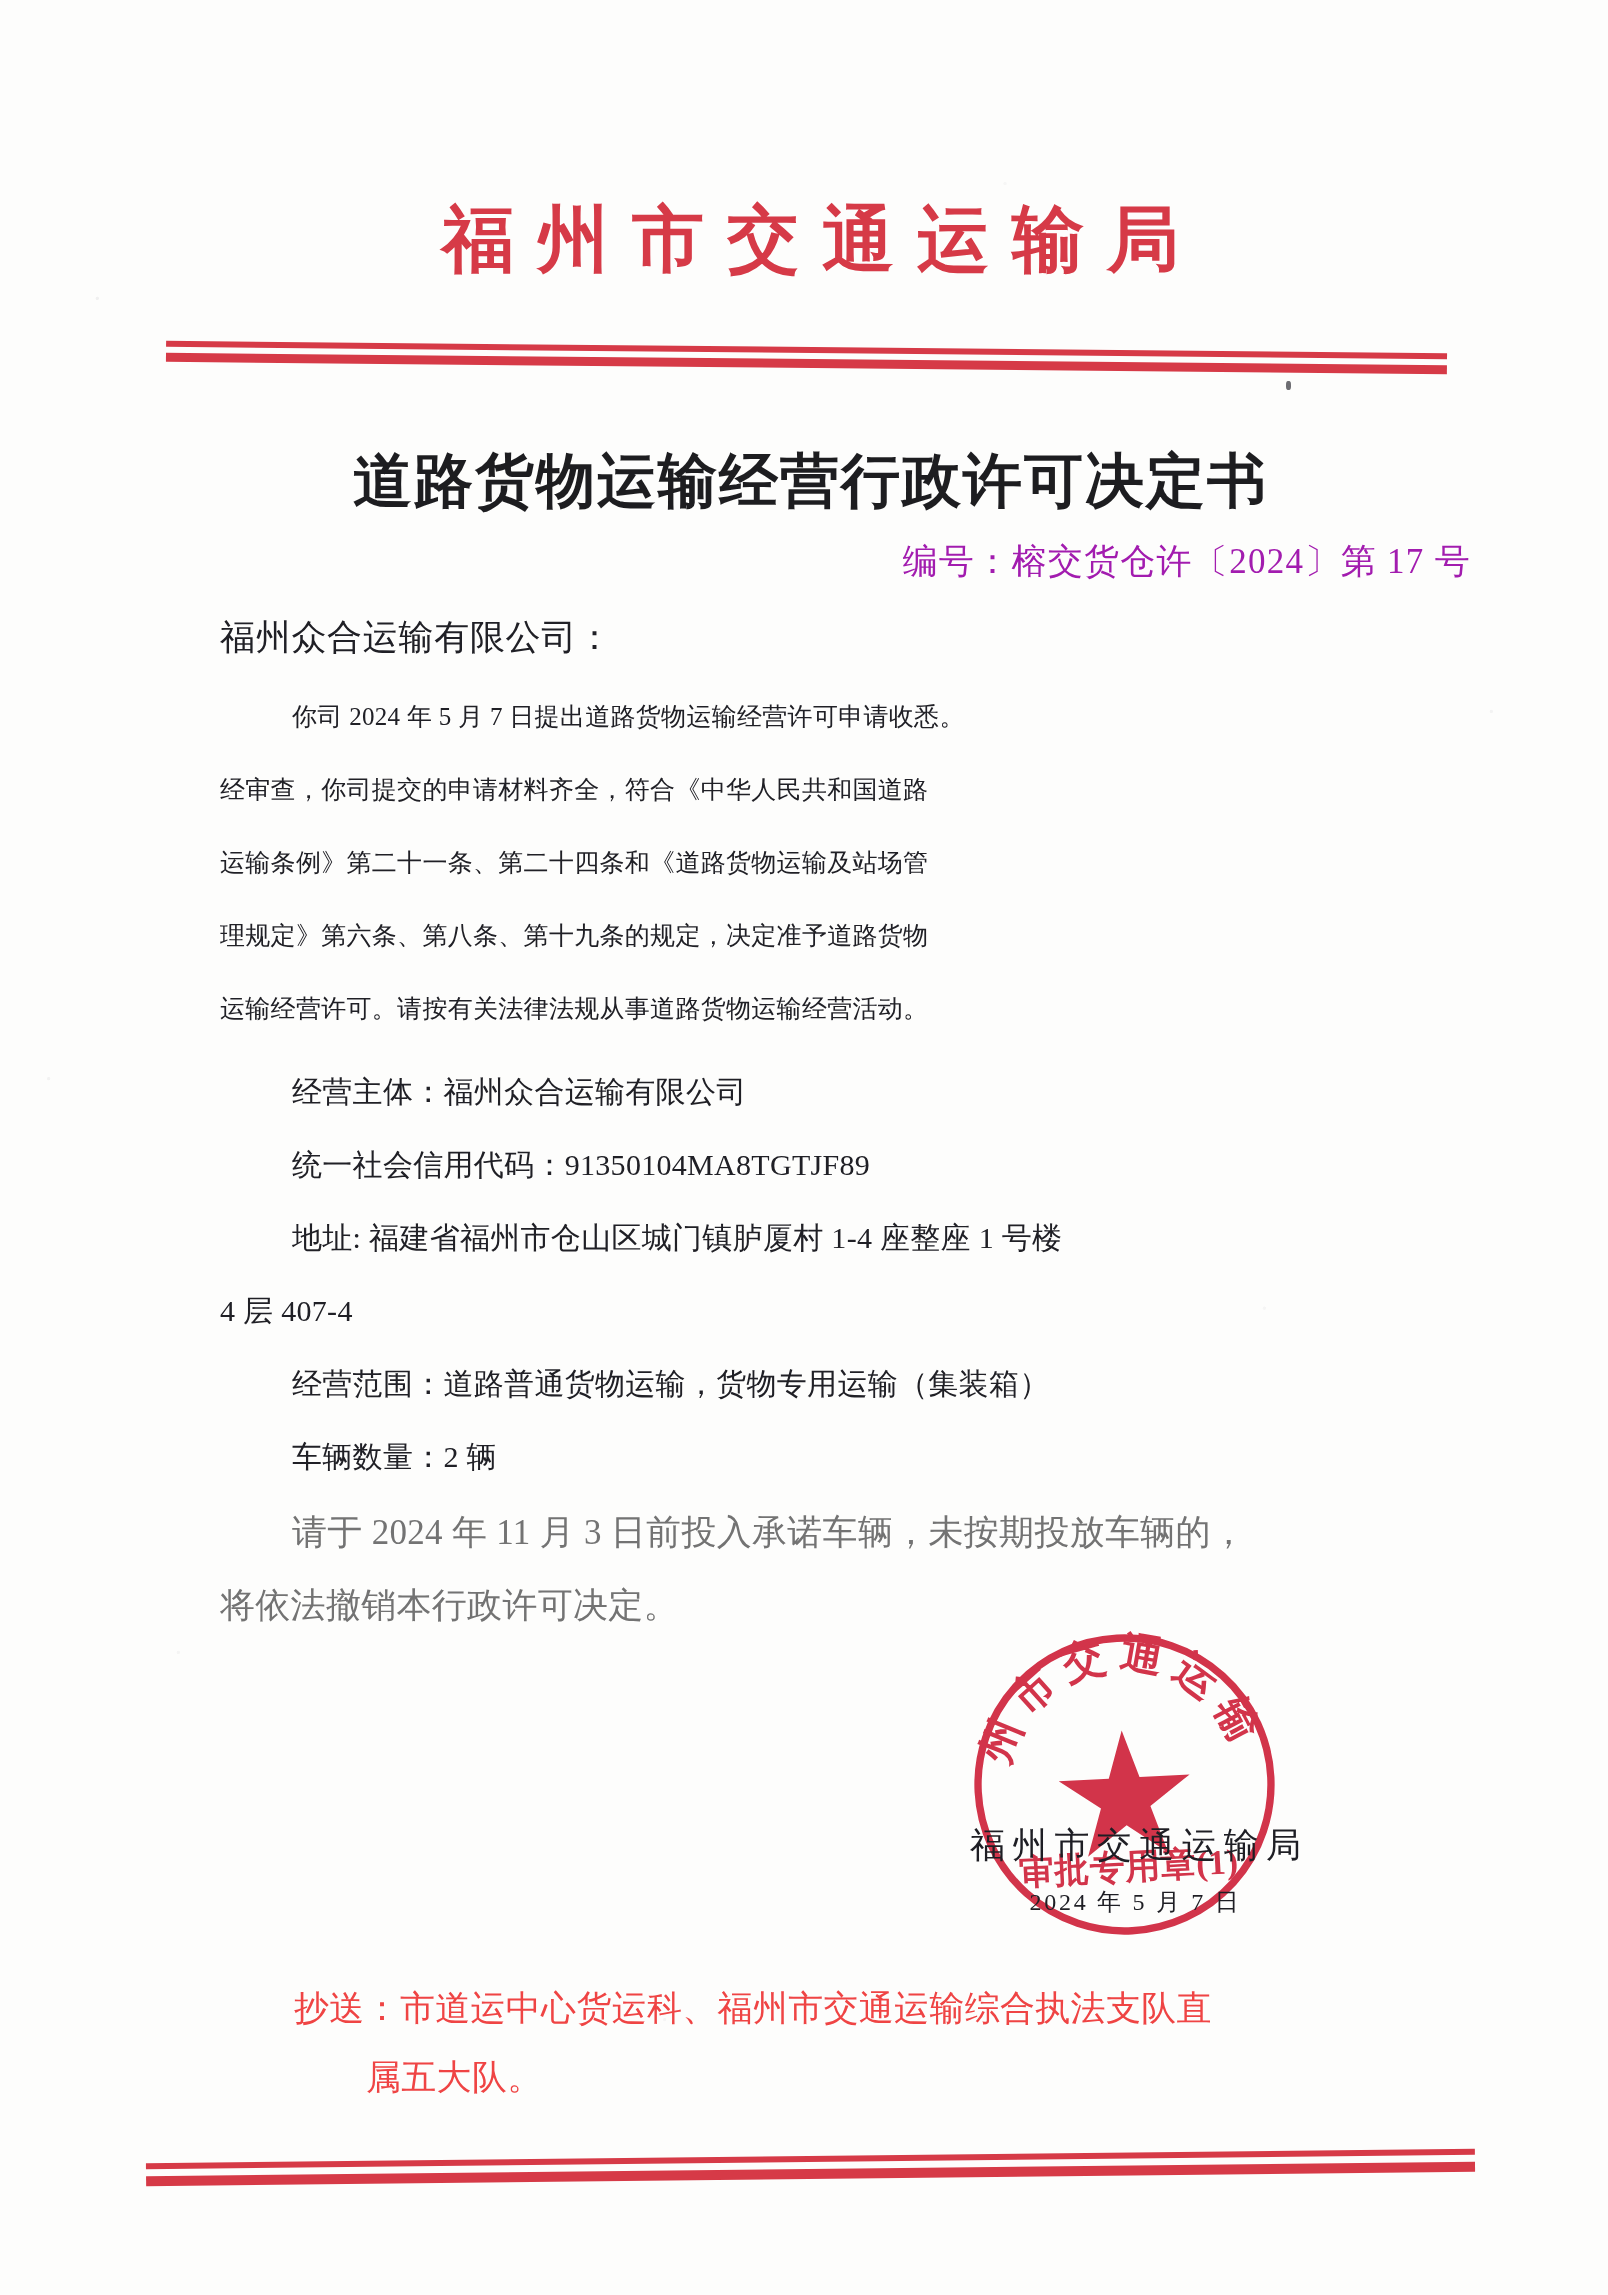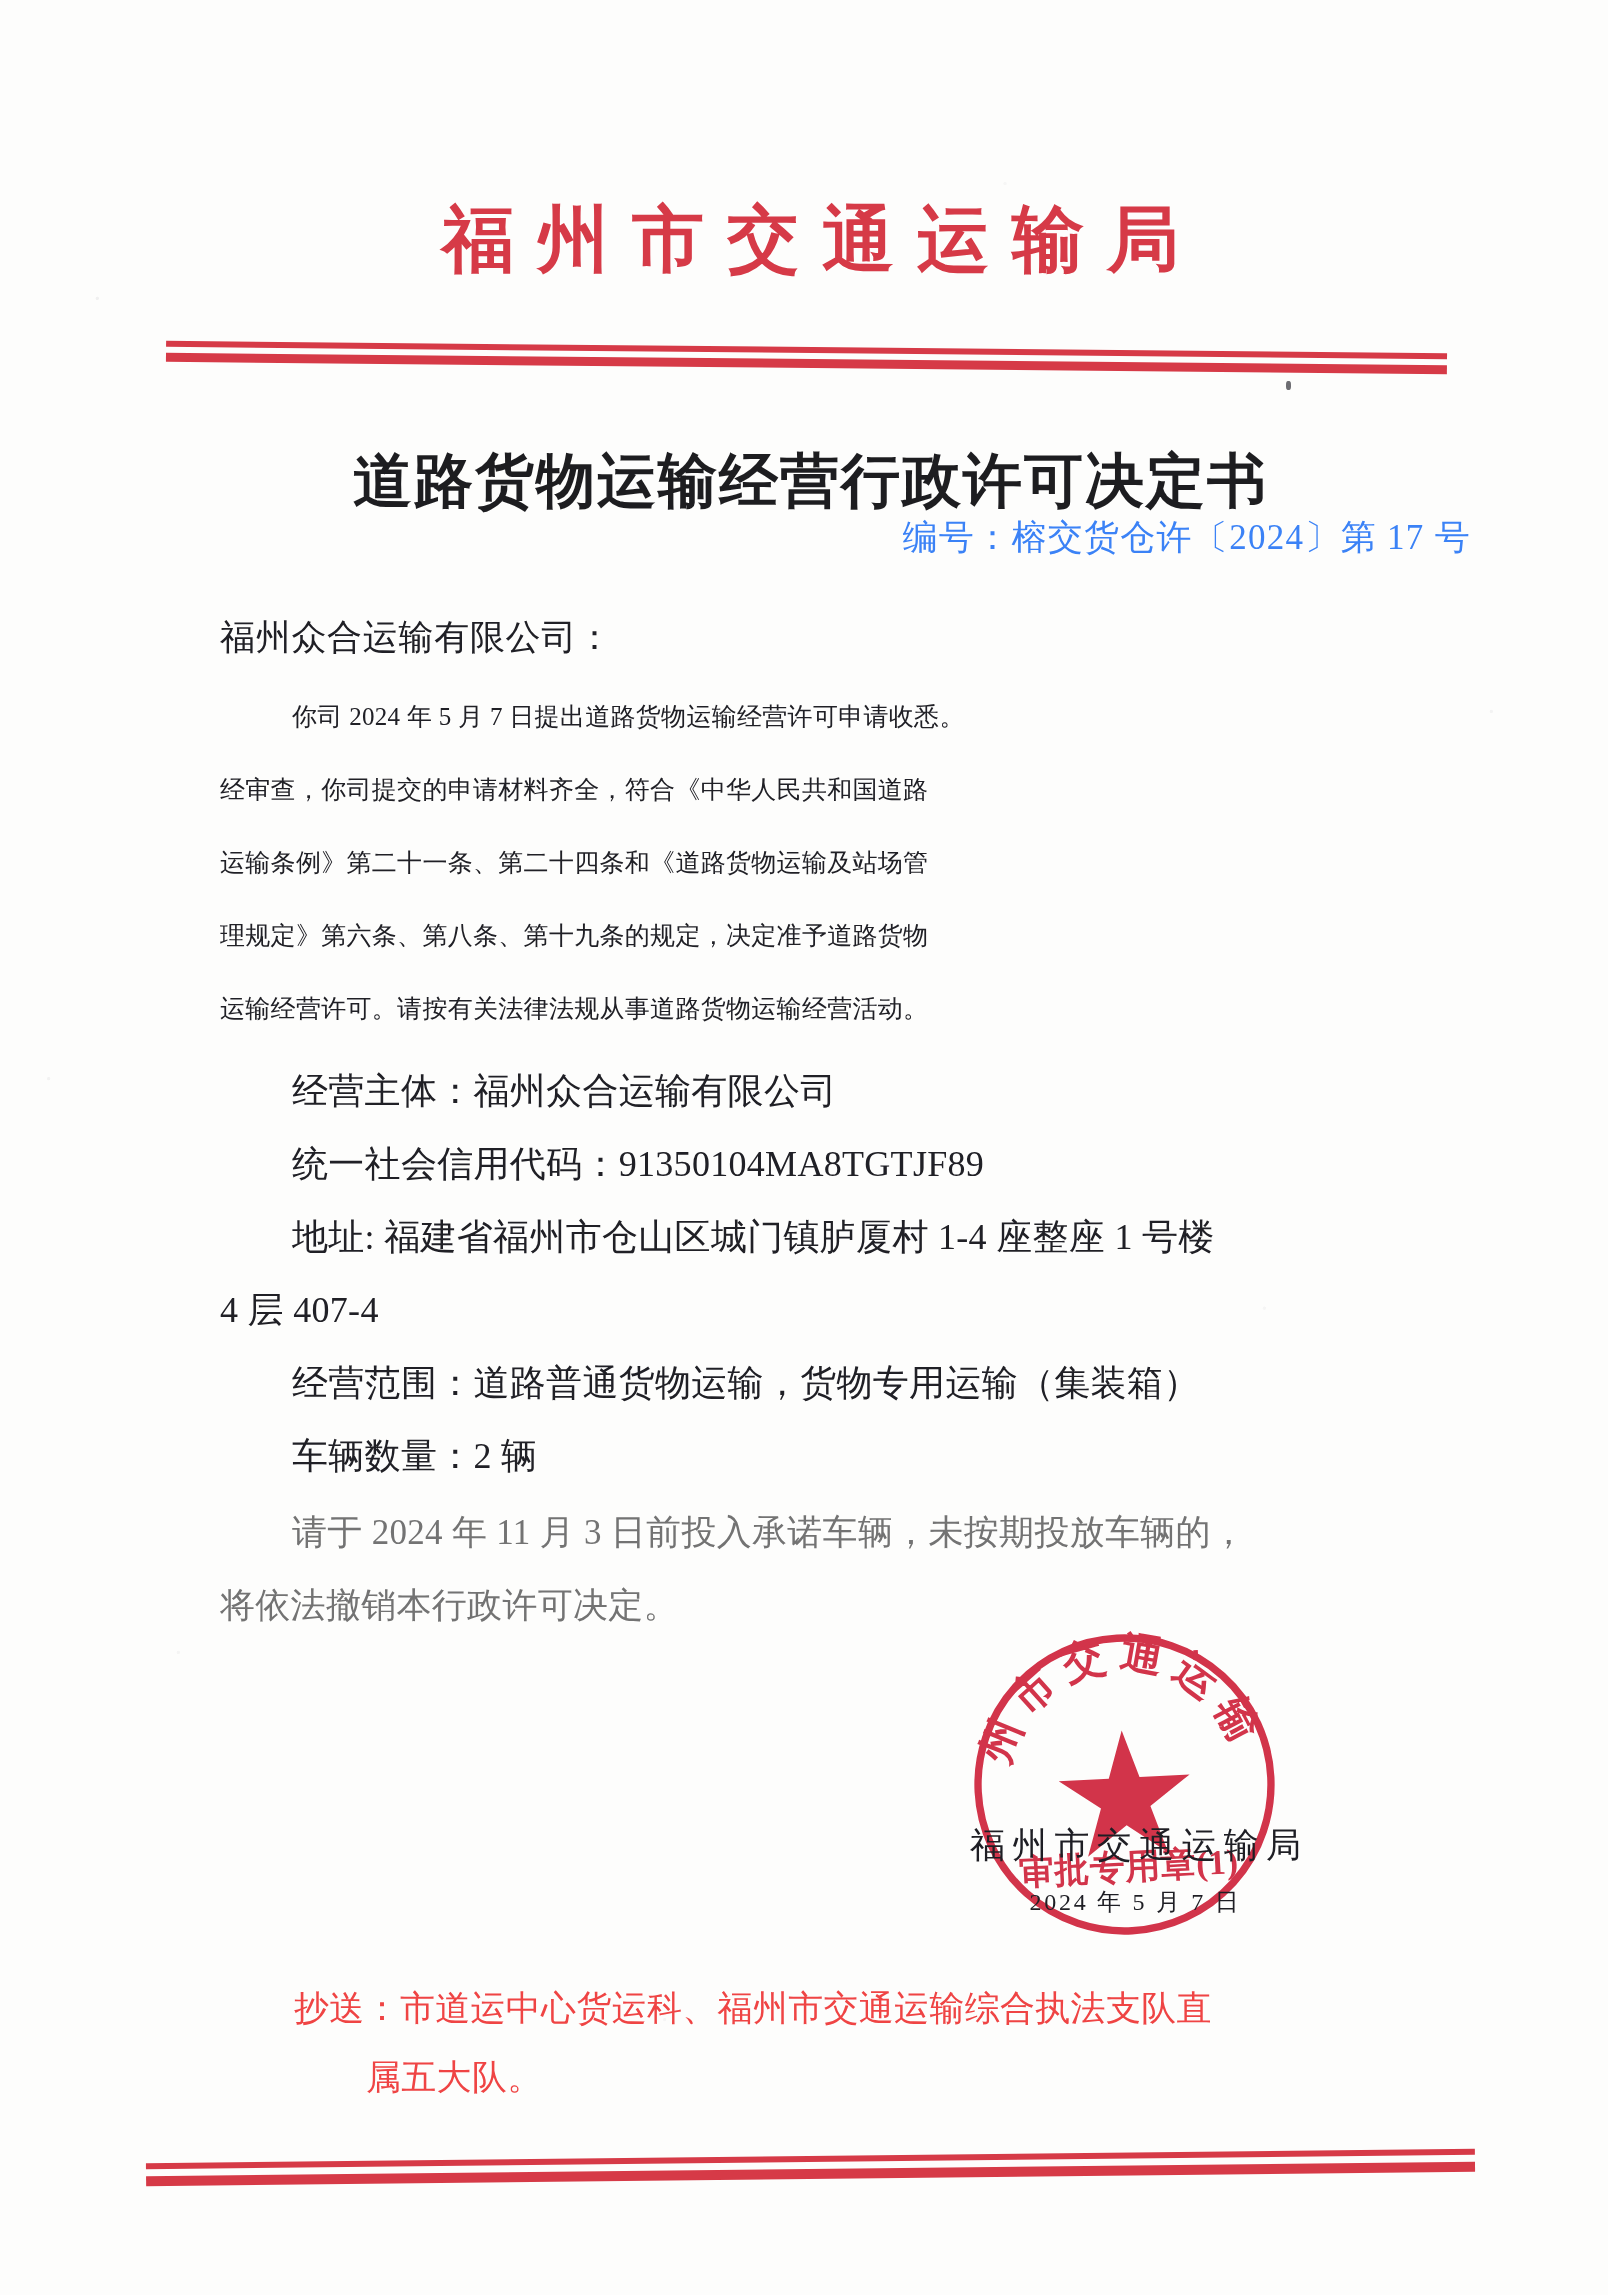--- a/index.html
+++ b/index.html
@@ -88,24 +88,24 @@
     font-family: "Liberation Sans", "DejaVu Sans", sans-serif;
     font-weight: 700;
     font-size: 59px;
     letter-spacing: 2px;
     color: #1d1d20;
     white-space: nowrap;
   }
   .doc-number {
     position: absolute;
     right: 150px;
-    top: 514px;
+    top: 538px;
     font-size: 35px;
     letter-spacing: 1.3px;
-    color: #3b82f6;
+    color: #a21caf;
     white-space: nowrap;
   }
 
   
   .recipient {
     position: absolute;
     left: 220px;
     top: 614px;
     font-size: 35px;
     letter-spacing: 0.7px;
@@ -127,21 +127,21 @@
   }
   .body-line.indent { padding-left: 72px; }
 
   .fields-block {
     position: absolute;
     left: 220px;
     top: 1055px;
     width: 1269px;
   }
   .field-line {
-    font-size: 36px;
+    font-size: 30px;
     line-height: 73px;
     letter-spacing: 0.3px;
     color: #202026;
     white-space: nowrap;
     padding-left: 72px;
   }
   .field-line.wrap { padding-left: 0; }
 
   .closing-block {
     position: absolute;

